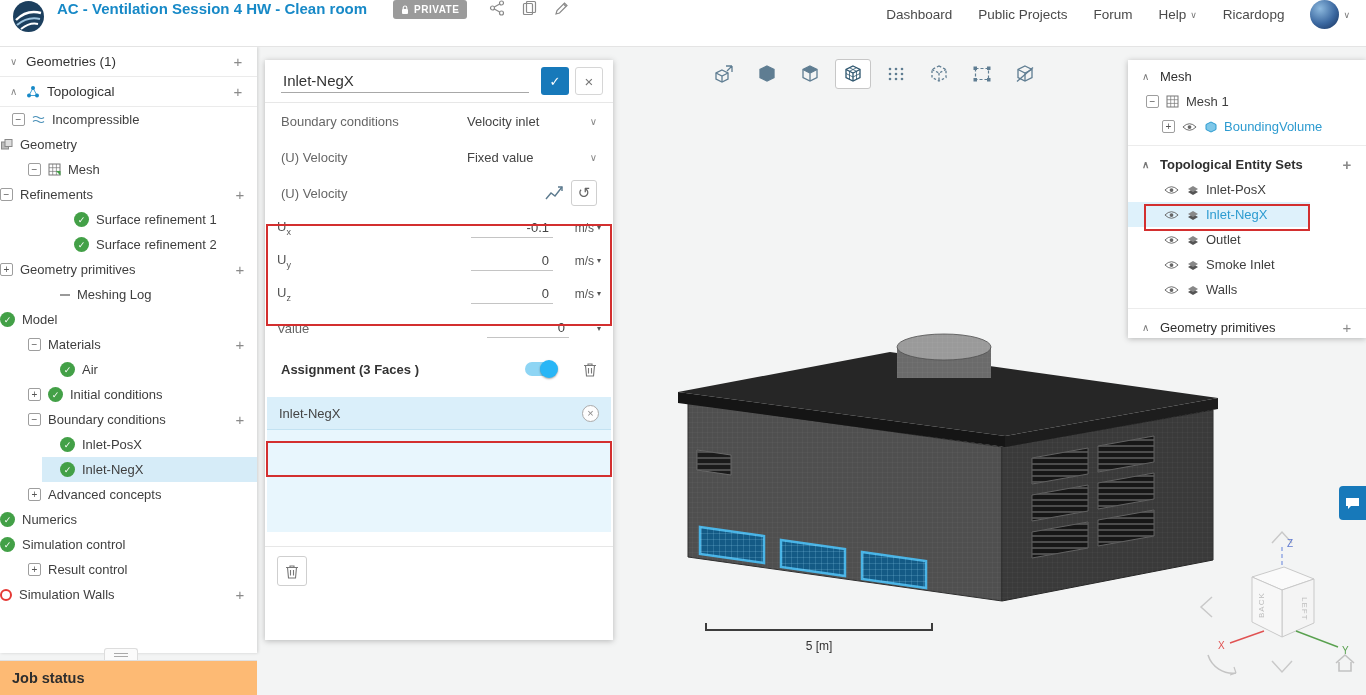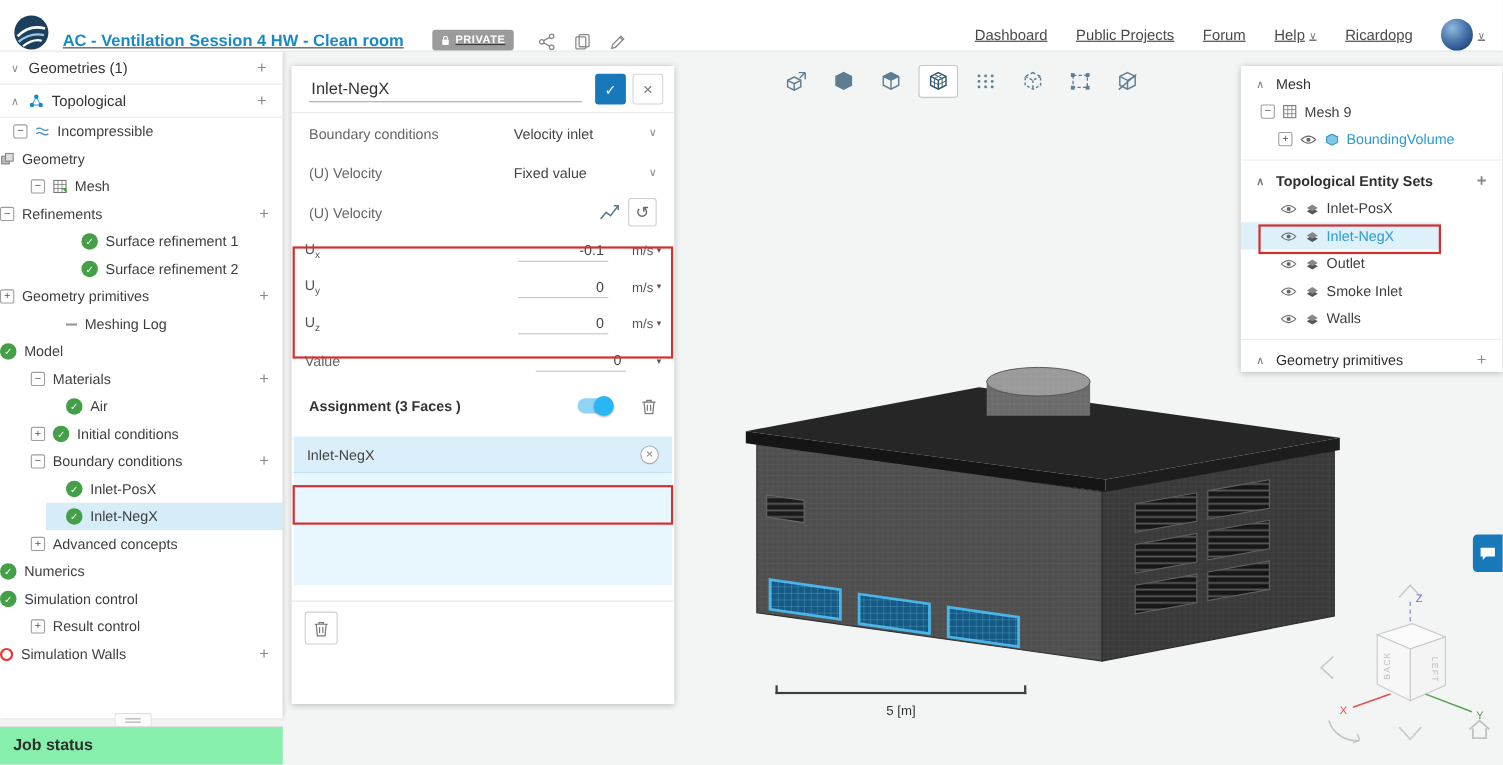--- a/index.html
+++ b/index.html
@@ -5,21 +5,21 @@
   * { box-sizing: border-box; margin: 0; padding: 0; }
   html,body { width:1366px; height:695px; }
   body {
     font-family:"Liberation Sans", sans-serif;
     background:#f3f4f4; position:relative; overflow:hidden;
     color:#3e3e3e; font-size:13px;
   }
 
   
   .topbar { position:absolute; top:0; left:0; right:0; height:47px; background:#fff;
-    border-bottom:1px solid #e4e4e4; display:flex; align-items:flex-end; z-index:50;text-decoration:underline; }
+    border-bottom:1px solid #e4e4e4; display:flex; align-items:flex-start; z-index:50; }
   .logo { margin-left:12px; width:33px; height:33px; flex:none; }
   .proj-title { margin-left:12px; color:#1789c7; font-size:15px; font-weight:700; }
   .badge { margin-left:26px; background:#9b9b9b; color:#fff; font-size:10px; font-weight:700;
     letter-spacing:.5px; border-radius:3px; padding:4px 8px; display:flex; align-items:center; gap:5px; }
   .hdr-icons { display:flex; gap:17px; margin-left:22px; align-items:center; }
   .hdr-icons span { display:inline-flex; cursor:pointer; }
   .spacer { flex:1; }
   .topnav { display:flex; align-items:center; gap:26px; margin-right:16px; color:#4a4a4a; font-size:13.5px;margin-left:34px; }
   .topnav .navitem { cursor:pointer; display:flex; align-items:center; gap:4px; }
   .caret-sm { font-size:9px; color:#777; }
@@ -43,21 +43,21 @@
   .redring { width:12px; height:12px; border-radius:50%; border:2.5px solid #e53935; margin-right:7px; flex:none; }
   .tic { margin-right:7px; flex:none; display:inline-flex; }
   .dashic { width:10px; height:2px; background:#999; margin-right:7px; flex:none; }
   .addbtn { margin-left:auto; color:#8a8a8a; font-size:15px; width:18px; text-align:center; cursor:pointer; flex:none; }
   .tlabel { white-space:nowrap; overflow:hidden; text-overflow:ellipsis; }
 
   .jobtab { position:absolute; left:104px; bottom:35px; width:34px; height:12px; background:#fbfbfb;
     border:1px solid #ddd; border-bottom:none; border-radius:3px 3px 0 0; z-index:12;
     display:flex; flex-direction:column; justify-content:center; align-items:center; gap:2px; }
   .jobtab i { display:block; width:14px; height:1px; background:#aaa; }
-  .jobstatus { position:absolute; left:0; bottom:0; width:257px; height:35px; background:#86efac;
+  .jobstatus { position:absolute; left:0; bottom:0; width:257px; height:35px; background:#fdba74;
     border-top:1px solid #e0e0e0; display:flex; align-items:center; padding:0 12px;
     font-size:14.5px; font-weight:700; color:#2e2e2e; z-index:11; }
 
   
   .viewport { position:absolute; left:257px; top:47px; right:0; bottom:0; background:#f3f4f4; z-index:1; }
   .vtoolbar { position:absolute; left:449px; top:12px; display:flex; gap:7px; z-index:5; }
   .vbtn { width:36px; height:30px; border:none; background:transparent; display:flex; align-items:center;
     justify-content:center; cursor:pointer; border-radius:3px; }
   .vbtn.sel { background:#fff; border:1px solid #c7c7c7; }
 
@@ -592,21 +592,21 @@
     <span class="tlabel">Mesh</span>
   </div>
   <div class="rrow rp18">
     <span class="expander">−</span>
     <span class="tic">
         <svg width="13" height="13" viewBox="0 0 13 13">
           <rect x="1" y="1" width="11" height="11" fill="none" stroke="#777"></rect>
           <path d="M1 4.7 H12 M1 8.4 H12 M4.7 1 V12 M8.4 1 V12" stroke="#777" stroke-width="0.7"></path>
         </svg>
       </span>
-    <span class="tlabel">Mesh 9</span>
+    <span class="tlabel">Mesh 1</span>
   </div>
   <div class="rrow rp34">
     <span class="expander">+</span>
     <span class="eyeic">
         <svg width="15" height="10" viewBox="0 0 16 10">
           <path d="M1 5 Q8 -2 15 5 Q8 12 1 5 Z" fill="none" stroke="#666"></path>
           <circle cx="8" cy="5" r="2" fill="#666"></circle>
         </svg>
       </span>
     <span class="tic">

